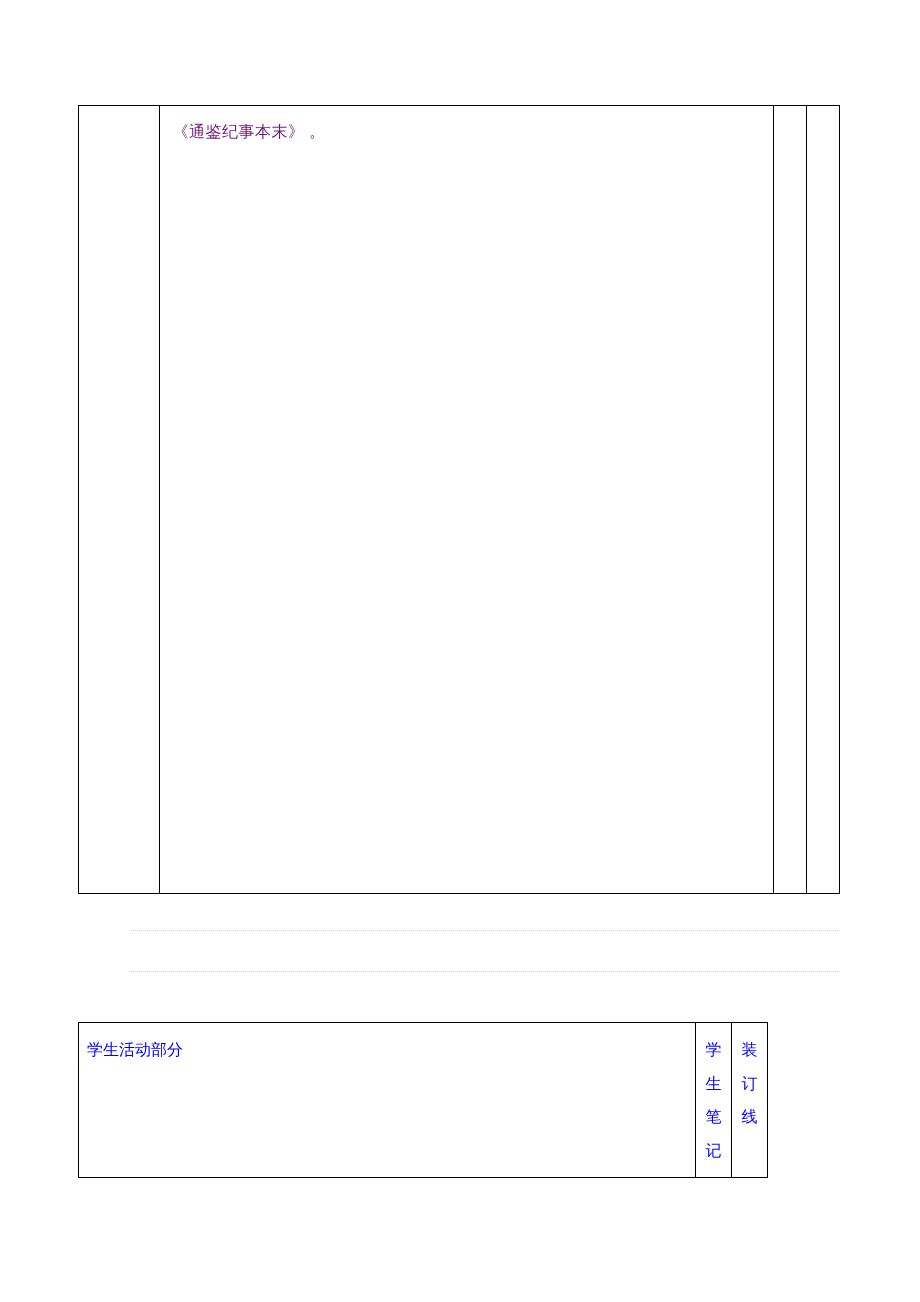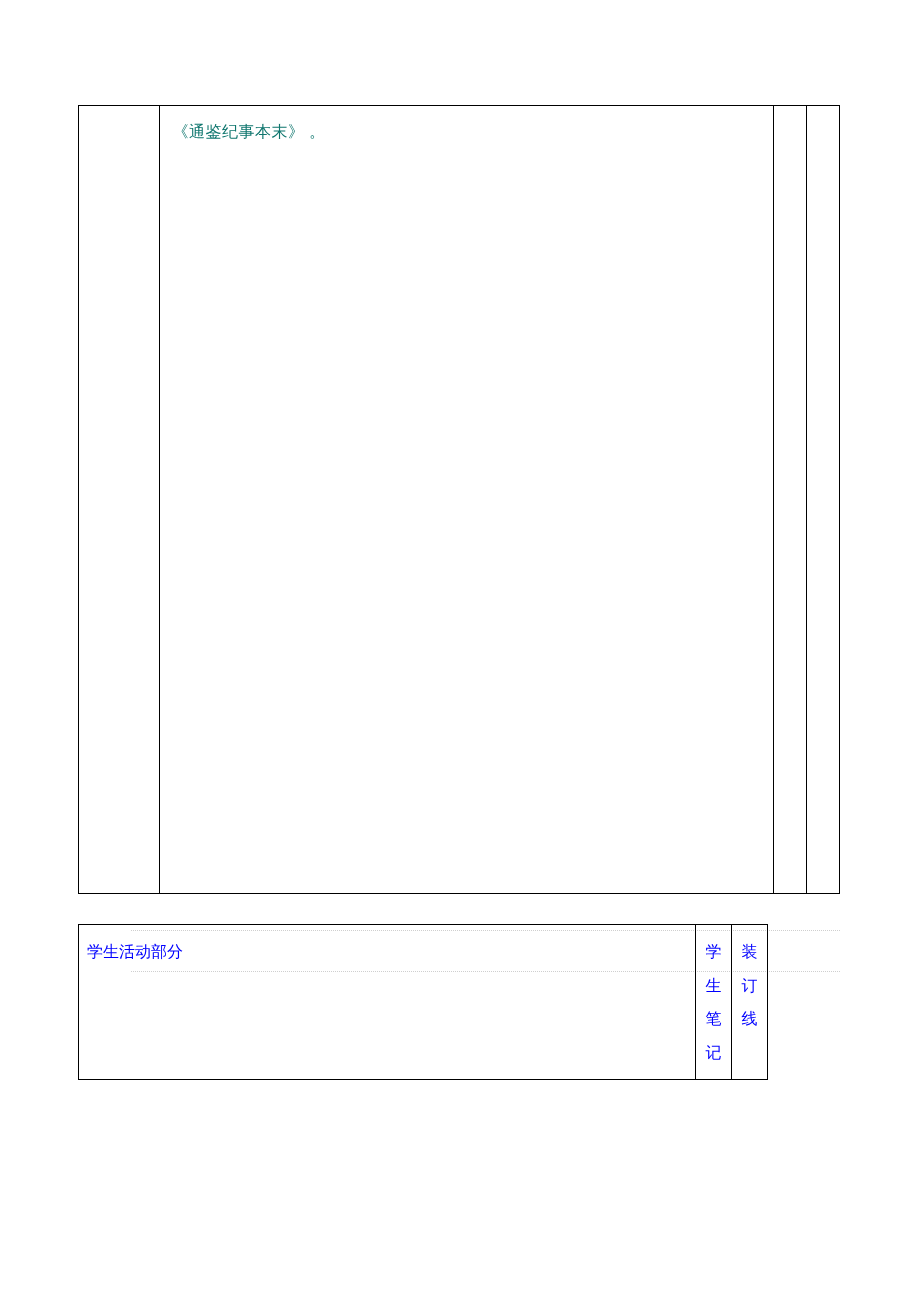--- a/index.html
+++ b/index.html
@@ -21,35 +21,35 @@
       border: 1.5px solid #000;
     }
     .table1 td {
       border: 1.5px solid #000;
       vertical-align: top;
     }
     .t1-col1 { width: 74px; height: 788px; }
     .t1-col2 { width: 558px; height: 788px; padding: 12px 8px 8px 12px; }
     .t1-col3 { width: 30px; height: 788px; }
     .t1-col4 { width: 30px; height: 788px; }
-    .body-text { color: #0f766e; letter-spacing: 0.5px; line-height: 1.8; }
+    .body-text { color: #701a75; letter-spacing: 0.5px; line-height: 1.8; }
 
     .dotted-box {
       position: absolute;
       top: 930px;
       left: 131px;
       width: 709px;
       height: 42px;
       border-top: 1px dotted #cfcfcf;
       border-bottom: 1px dotted #cfcfcf;
     }
 
     .table2 {
       position: absolute;
-      top: 924px;
+      top: 1022px;
       left: 78px;
       width: 690px;
       border-collapse: collapse;
       border: 1.5px solid #000;
     }
     .table2 td {
       border: 1.5px solid #000;
       vertical-align: top;
       padding: 10px 8px;
       line-height: 2.1;

